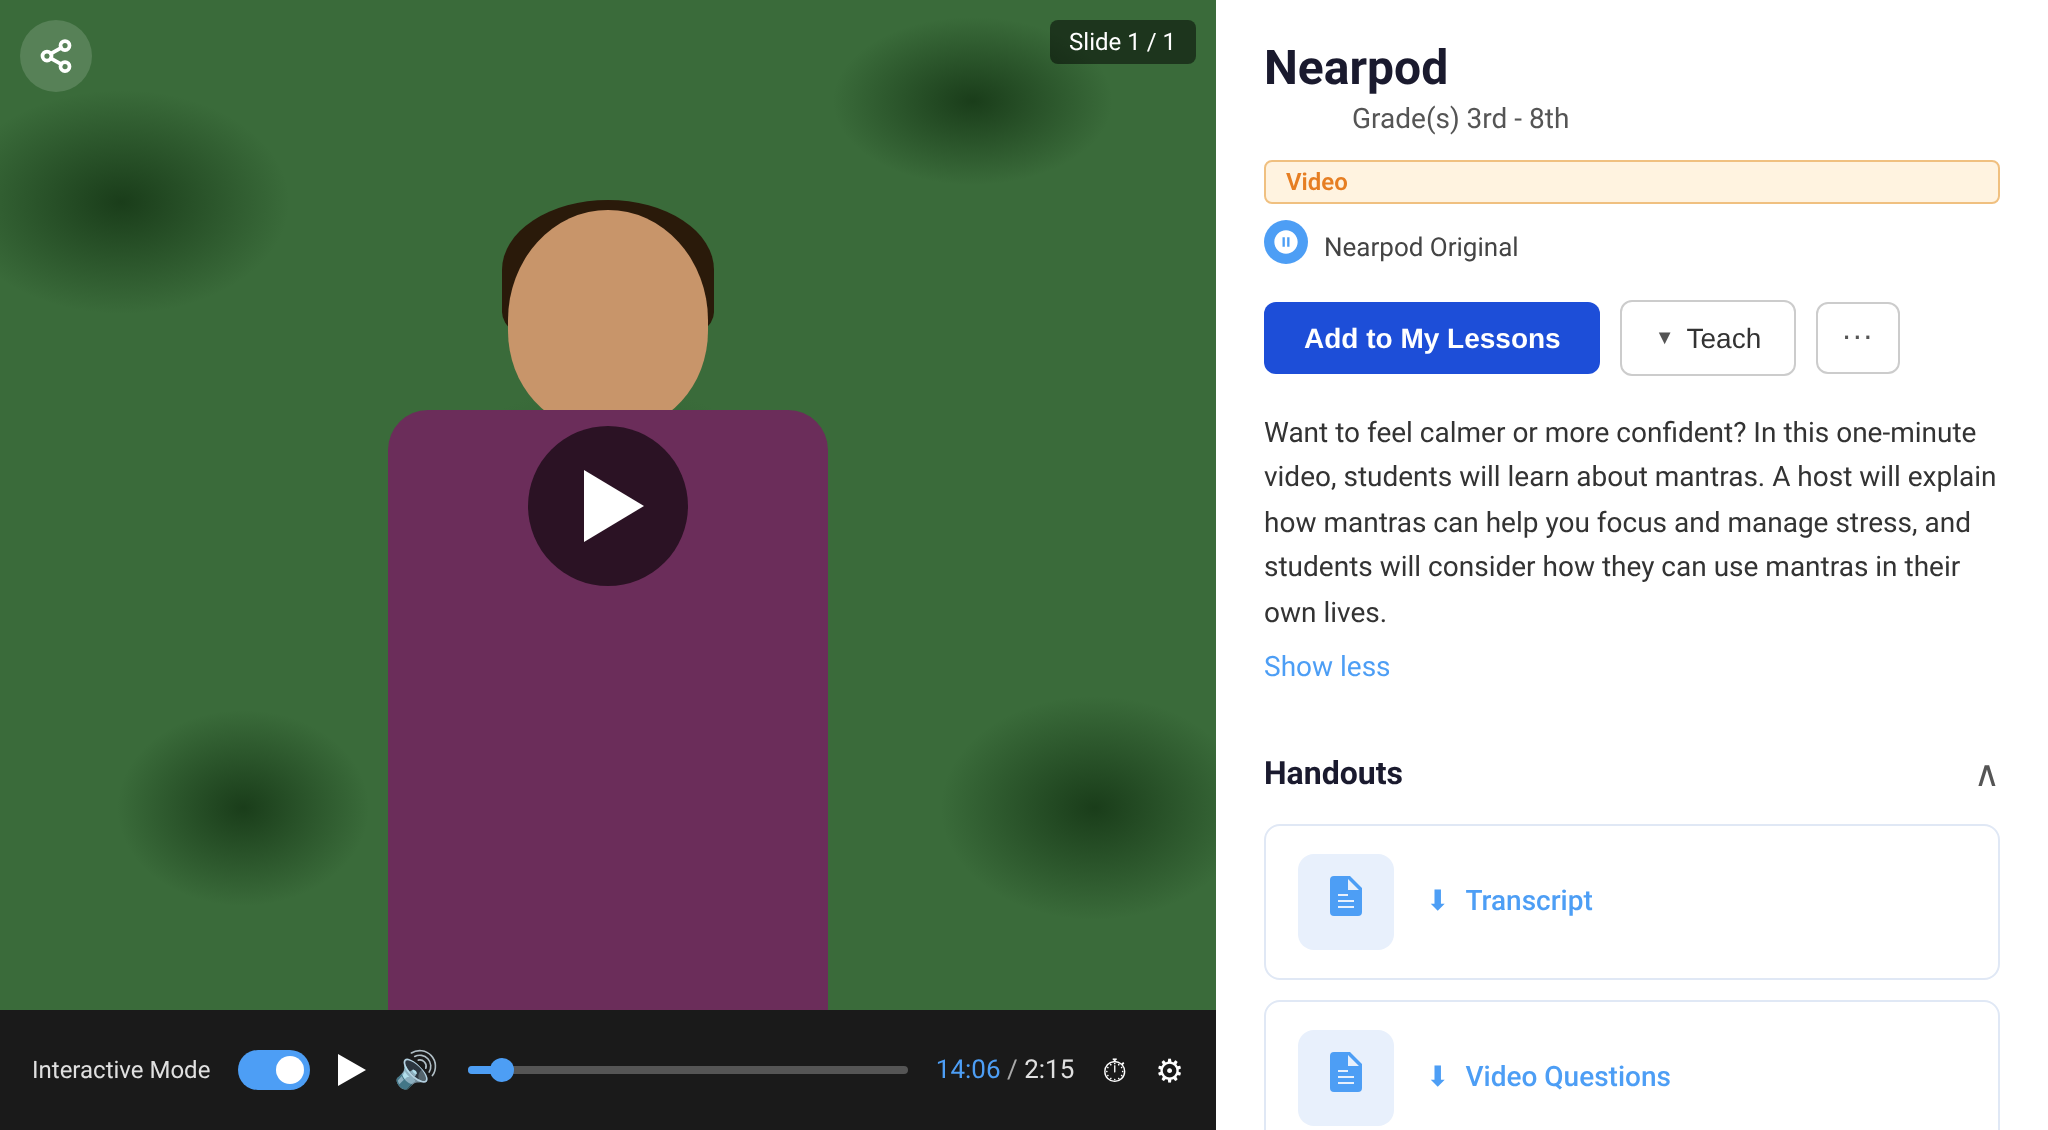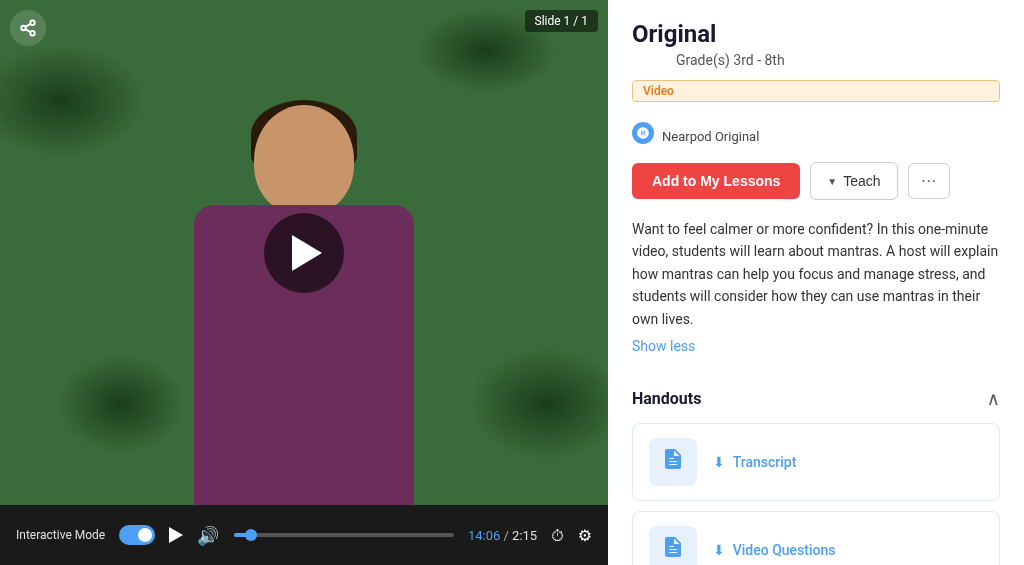--- a/index.html
+++ b/index.html
@@ -288,21 +288,21 @@
 
     .badge-video {
       display: inline-block;
       background: #fff3e0;
       color: #e67e22;
       font-size: 12px;
       font-weight: 600;
       padding: 3px 10px;
       border-radius: 4px;
       border: 1px solid #f0c080;
-      margin-bottom: 20px;
+      margin-bottom: 8px;
     }
 
     .nearpod-original {
       display: flex;
       align-items: flex-end;
       gap: 8px;
       margin-bottom: 18px;
     }
 
     .nearpod-logo {
@@ -324,21 +324,21 @@
     }
 
     .action-buttons {
       display: flex;
       gap: 10px;
       margin-bottom: 18px;
       align-items: center;
     }
 
     .btn-add {
-      background: #ef4444;
+      background: #1d4ed8;
       color: white;
       border: none;
       padding: 10px 20px;
       border-radius: 6px;
       font-size: 14px;
       font-weight: 600;
       cursor: pointer;
     }
 
     .btn-teach {
@@ -496,21 +496,21 @@
       <span class="time-current">14:06</span>
       <span class="time-sep"> / </span>
       <span class="time-total">2:15</span>
     </div>
     <div class="timer-icon">⏱</div>
     <div class="settings-icon">⚙</div>
   </div>
 </div>
 
 <div class="right-panel">
-  <h1 class="lesson-title">Original</h1>
+  <h1 class="lesson-title">Nearpod</h1>
   <div class="lesson-grade">Grade(s) 3rd - 8th</div>
   <div class="badge-video">Video</div>
 
   <div class="nearpod-original">
     <div class="nearpod-logo">
       <svg width="14" height="14" viewBox="0 0 24 24" fill="white">
         <path d="M12 2C6.48 2 2 6.48 2 12s4.48 10 10 10 10-4.48 10-10S17.52 2 12 2zm-1 14H9V8h2v8zm4 0h-2V8h2v8z"></path>
       </svg>
     </div>
     <span class="nearpod-text">Nearpod Original</span>

